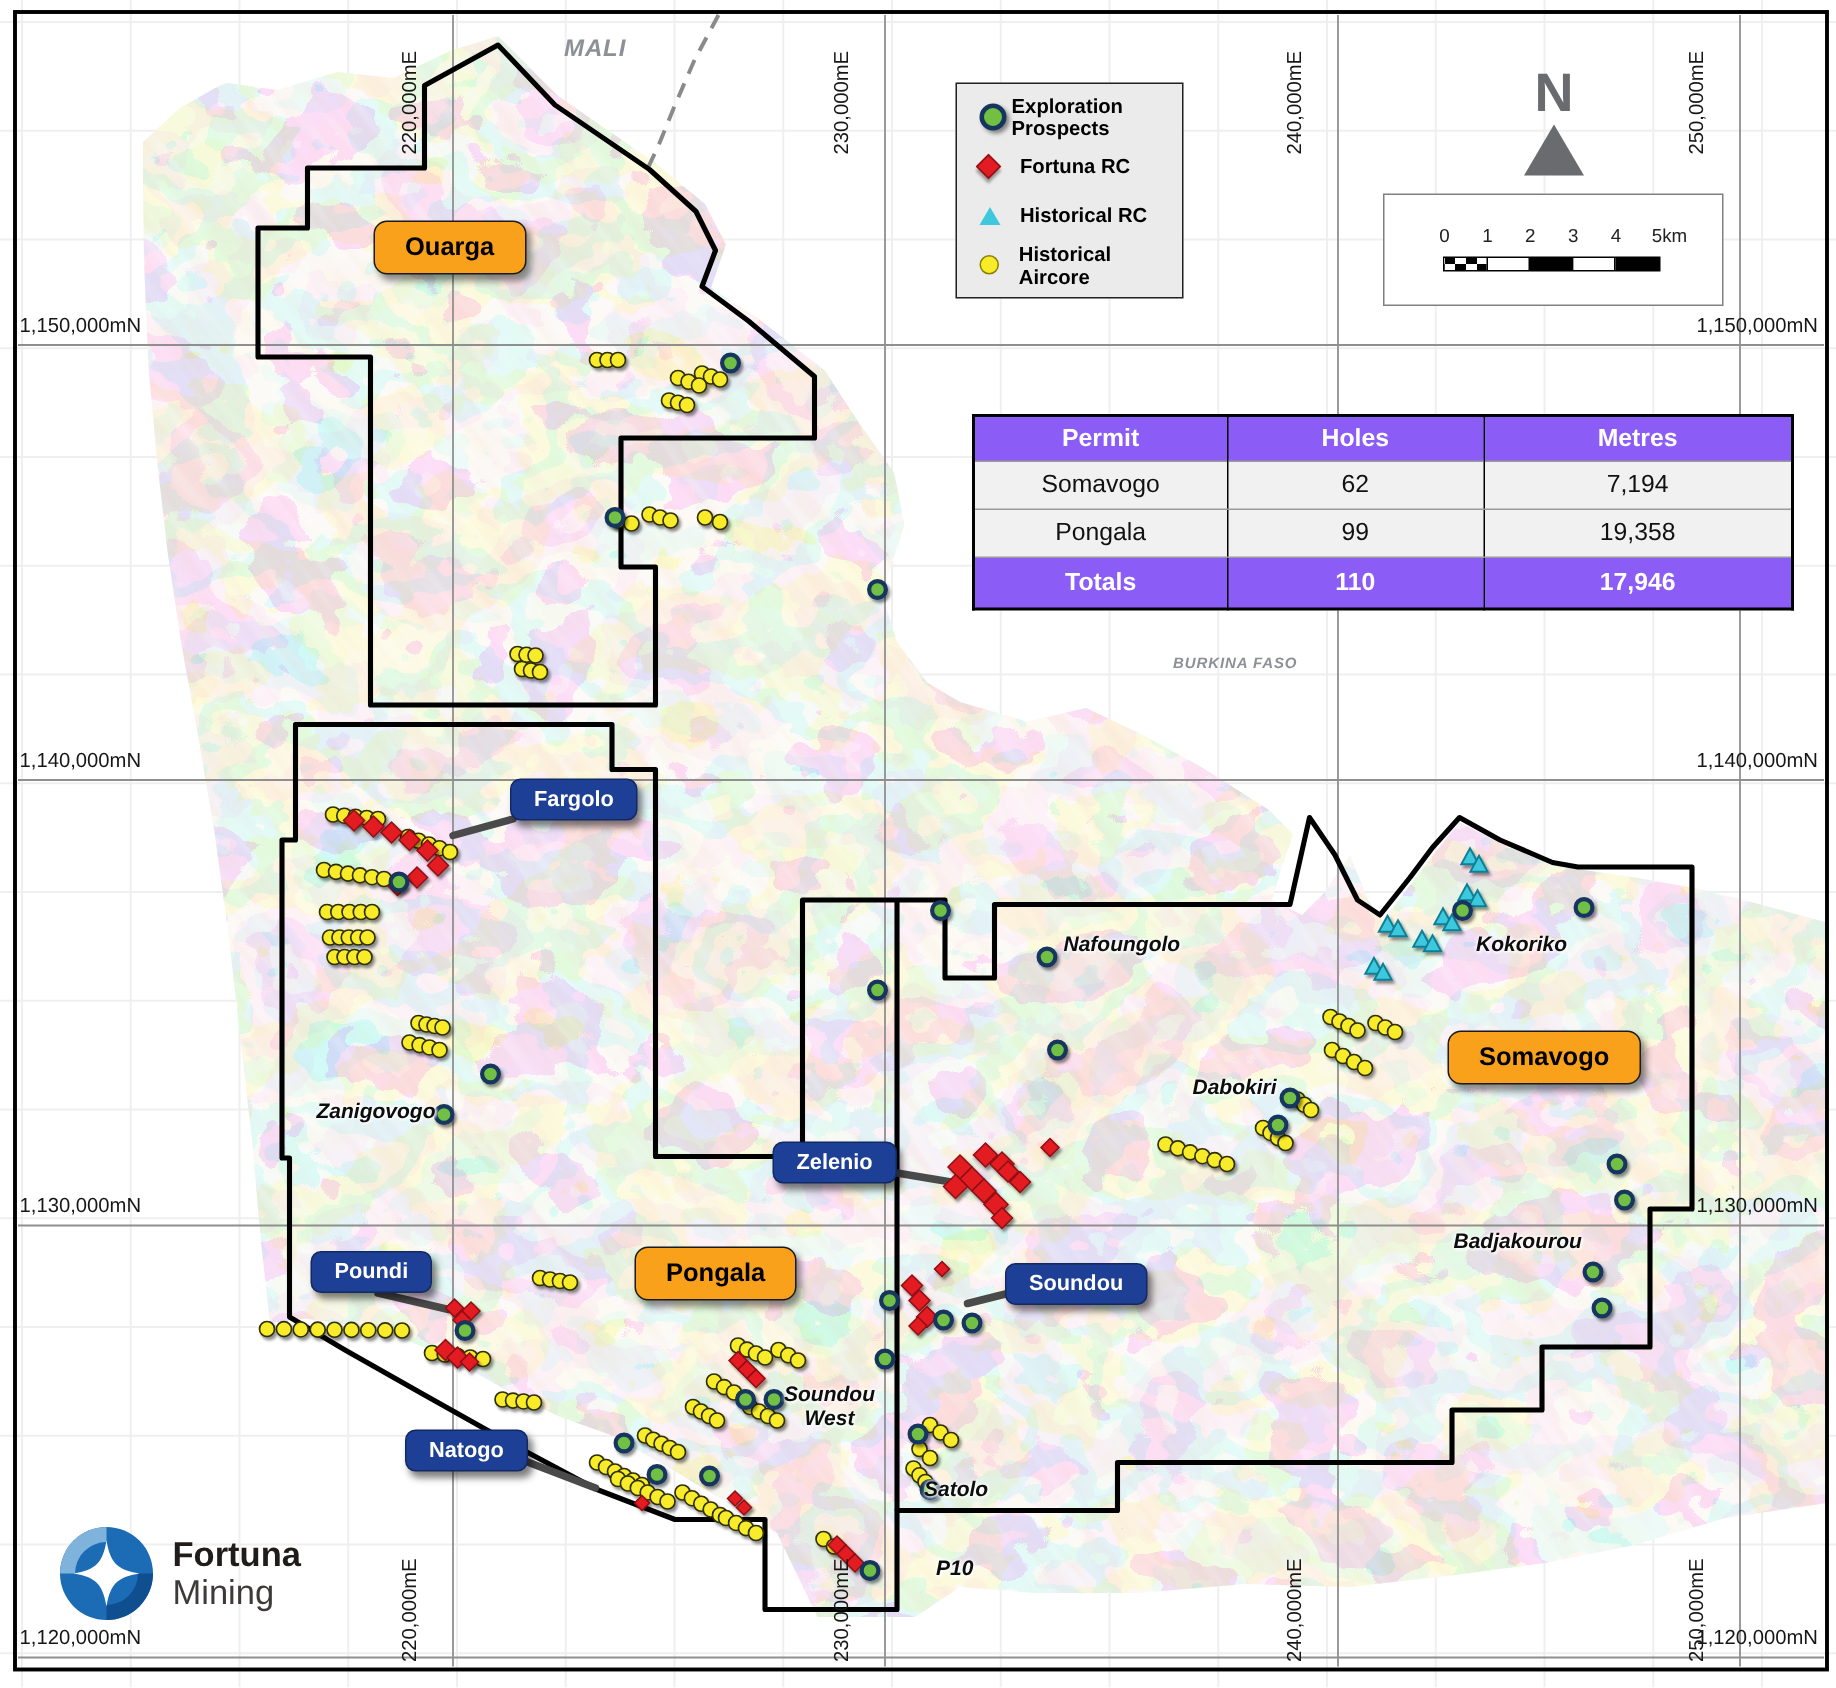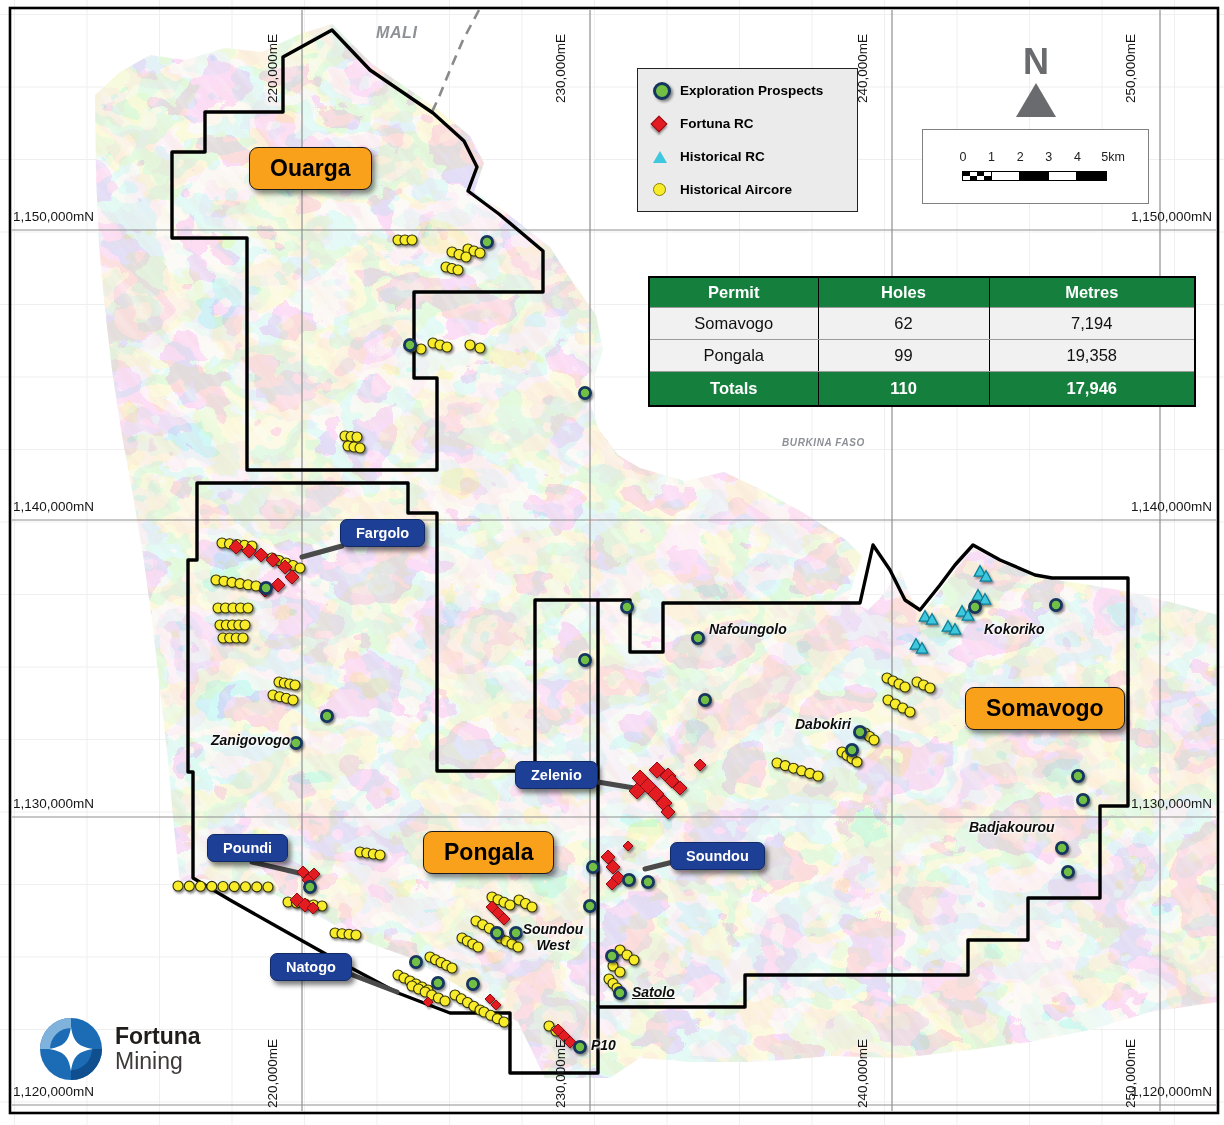--- a/index.html
+++ b/index.html
@@ -16,38 +16,38 @@
   .boundary{fill:none;stroke:#000;stroke-width:3.4;stroke-linejoin:round;}
   .mali-line{fill:none;stroke:#8a8a8a;stroke-width:2.6;stroke-dasharray:10 7;}
   .gridline{stroke:#8f8f8f;stroke-width:1.2;}
   .leader{fill:none;stroke:#4a4a4a;stroke-width:5;stroke-linecap:round;}
   
   .ov{position:absolute;z-index:3;}
   .coord{position:absolute;z-index:2;font-size:13.5px;color:#161616;white-space:nowrap;}
   .coord.rot{width:84px;height:16px;transform:rotate(-90deg);transform-origin:0 100%;}
   .coord.right{text-align:right;}
   .country{position:absolute;z-index:2;font-style:italic;font-weight:700;color:#8d9196;letter-spacing:.6px;}
-  .permit{position:absolute;z-index:3;background:#F9A11B;color:#000;font-weight:700;font-size:23px;
+  .permit{position:absolute;z-index:3;background:#F9A11B;color:#000;font-weight:700;font-size:17px;
     padding:7px 20px;border-radius:9px;border:1.6px solid #1a1a1a;box-shadow:3px 4px 5px rgba(0,0,0,.45);white-space:nowrap;}
   .callout{position:absolute;z-index:4;background:#1E3F96;color:#fff;font-weight:700;font-size:14.5px;
     padding:5px 15px;border-radius:7px;border:1.5px solid #122a63;box-shadow:3px 4px 5px rgba(0,0,0,.5);white-space:nowrap;}
   .plabel{position:absolute;z-index:3;font-style:italic;font-weight:700;font-size:14px;color:#0d0d0d;white-space:nowrap;
     text-shadow:0 0 3px #fff,0 0 3px #fff,1px 1px 2px rgba(255,255,255,.9);}
-  .legend{position:absolute;z-index:3;left:637px;top:68px;width:221px;height:144px;background:#ebebeb;
+  .legend{position:absolute;z-index:3;left:637px;top:55px;width:152px;height:144px;background:#ebebeb;
     border:1.8px solid #222;box-sizing:border-box;padding-top:5px;}
   .legend .item{display:flex;align-items:center;height:33px;padding-left:15px;}
   .legend .ictn{width:27px;display:flex;align-items:center;justify-content:flex-start;}
   .legend .lbl{font-weight:700;font-size:13.5px;color:#000;}
   .ico-pr{width:12px;height:12px;border-radius:50%;background:#72BF44;border:3px solid #14355E;box-shadow:2px 2px 3px rgba(0,0,0,.45);}
   .ico-rc{width:10px;height:10px;background:#E31B23;border:1px solid #8E1013;transform:rotate(45deg);box-shadow:2px 2px 2px rgba(0,0,0,.35);}
   .ico-hc{width:0;height:0;border-left:7px solid transparent;border-right:7px solid transparent;border-bottom:12px solid #3EC8DE;}
   .ico-ac{width:11px;height:11px;border-radius:50%;background:#F8EC2A;border:1.5px solid #8a8000;}
   .dtable{position:absolute;z-index:3;left:648px;top:276px;border-collapse:collapse;border:2px solid #000;background:#fff;}
   .dtable th,.dtable td{border-left:1.6px solid #000;border-right:1.6px solid #000;text-align:center;font-size:16.5px;}
-  .dtable th{background:#15803d;color:#fff;font-weight:700;height:27px;}
+  .dtable th{background:#8b5cf6;color:#fff;font-weight:700;height:27px;}
   .dtable td{background:#F1F1F1;color:#111;height:29px;border-top:1px solid #9a9a9a;border-bottom:1px solid #9a9a9a;}
   .dtable tr.totals th{height:31px;}
   .scalebox{position:absolute;z-index:3;left:922px;top:129px;width:227px;height:75px;background:#fff;border:1.3px solid #808080;box-sizing:border-box;}
   .tick{position:absolute;top:20px;font-size:12.5px;color:#222;width:20px;text-align:center;}
   .sbar{position:absolute;left:39px;top:41px;width:143px;height:8px;border:1px solid #000;display:flex;box-sizing:content-box;}
   .sbar .seg{height:100%;flex:0 0 28.6px;border-right:1px solid #000;box-sizing:border-box;}
   .seg.chk{background-image:repeating-linear-gradient(90deg,#000 0 7.15px,#fff 7.15px 14.3px),repeating-linear-gradient(90deg,#fff 0 7.15px,#000 7.15px 14.3px);
     background-size:100% 50%,100% 50%;background-position:0 0,0 100%;background-repeat:no-repeat;}
   .seg.w{background:#fff;}.seg.b{background:#000;}
   .north{position:absolute;z-index:3;left:1006px;top:44px;width:60px;text-align:center;}
@@ -391,22 +391,22 @@
   <div class="callout" style="left:670px;top:842px;">Soundou</div>
   <div class="callout" style="left:207px;top:834px;">Poundi</div>
   <div class="callout" style="left:270px;top:953px;">Natogo</div>
 
   <div class="plabel" style="left:211px;top:732px;">Zanigovogo</div>
   <div class="plabel" style="left:709px;top:621px;">Nafoungolo</div>
   <div class="plabel" style="left:984px;top:621px;">Kokoriko</div>
   <div class="plabel" style="left:795px;top:716px;">Dabokiri</div>
   <div class="plabel" style="left:969px;top:819px;">Badjakourou</div>
   <div class="plabel" style="left:514px;top:921px;width:78px;text-align:center;white-space:normal;">Soundou West</div>
-  <div class="plabel" style="left:632px;top:984px;text-decoration:underline;">Satolo</div>
-  <div class="plabel" style="left:591px;top:1037px;">P10</div>
+  <div class="plabel" style="left:616px;top:984px;">Satolo</div>
+  <div class="plabel" style="left:624px;top:1037px;">P10</div>
 
   <div class="legend ov">
     <div class="item">
       <span class="ictn">
           <span class="ico-pr"></span>
         </span>
       <span class="lbl">Exploration Prospects</span>
     </div>
     <div class="item">
       <span class="ictn">

